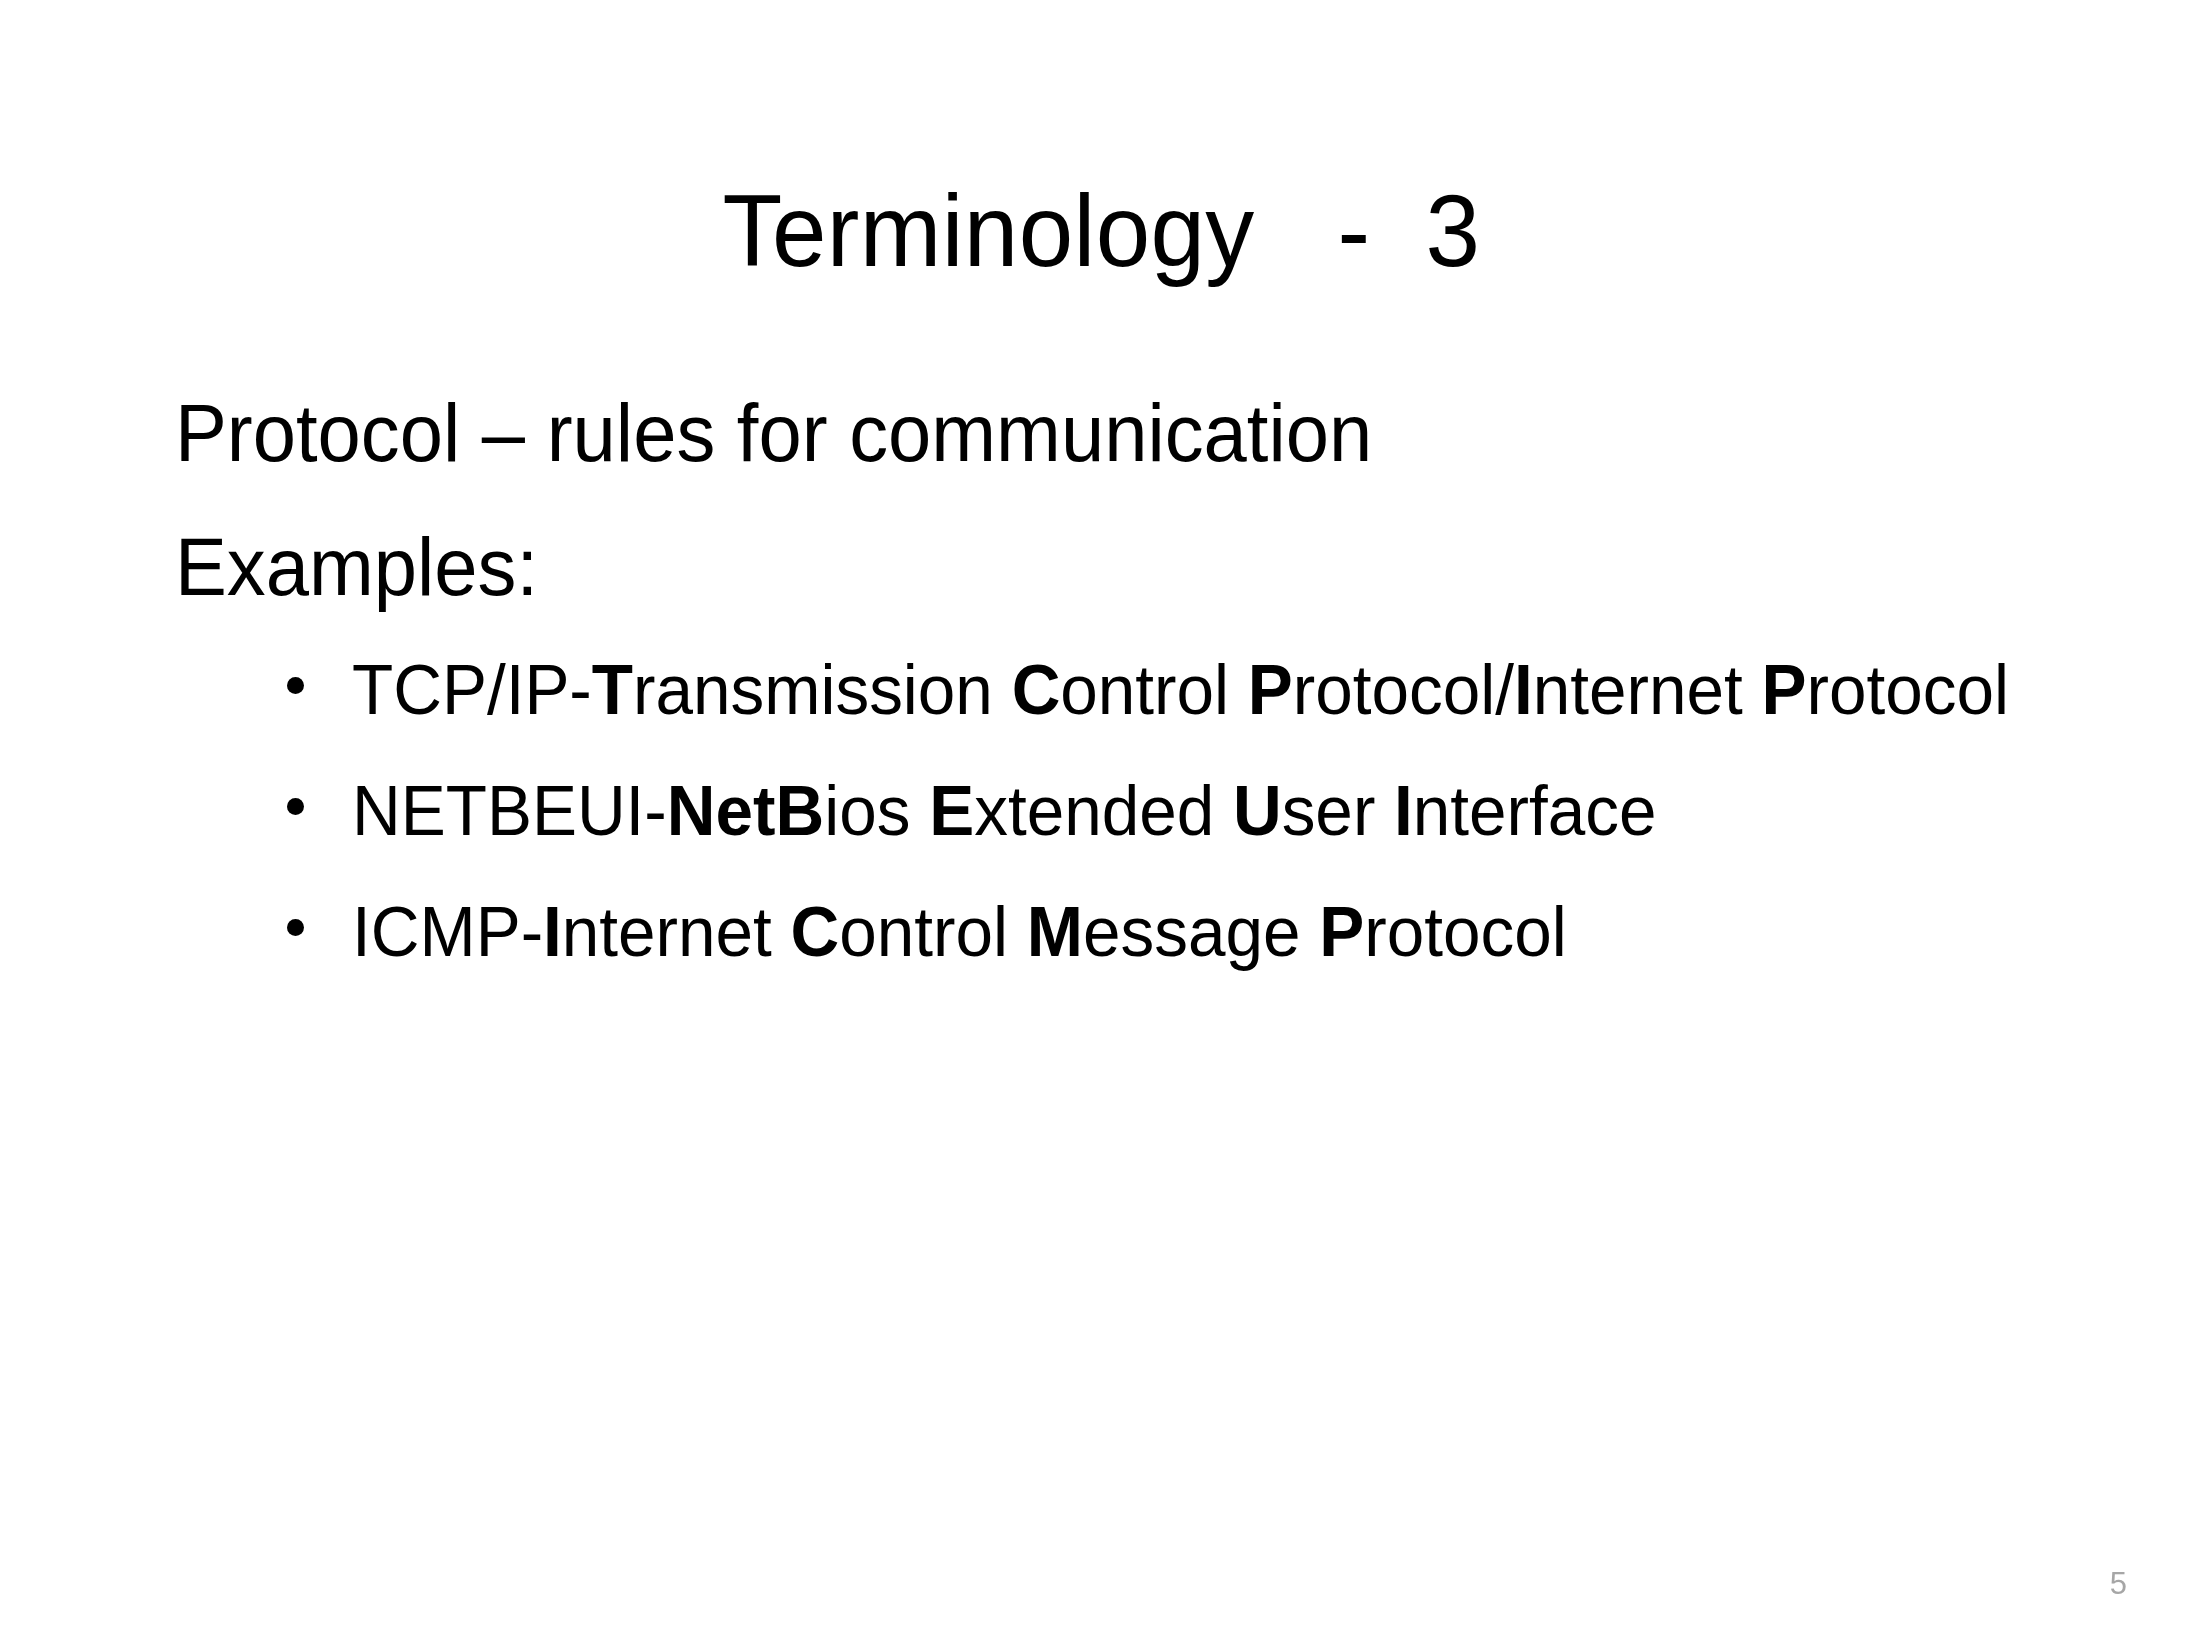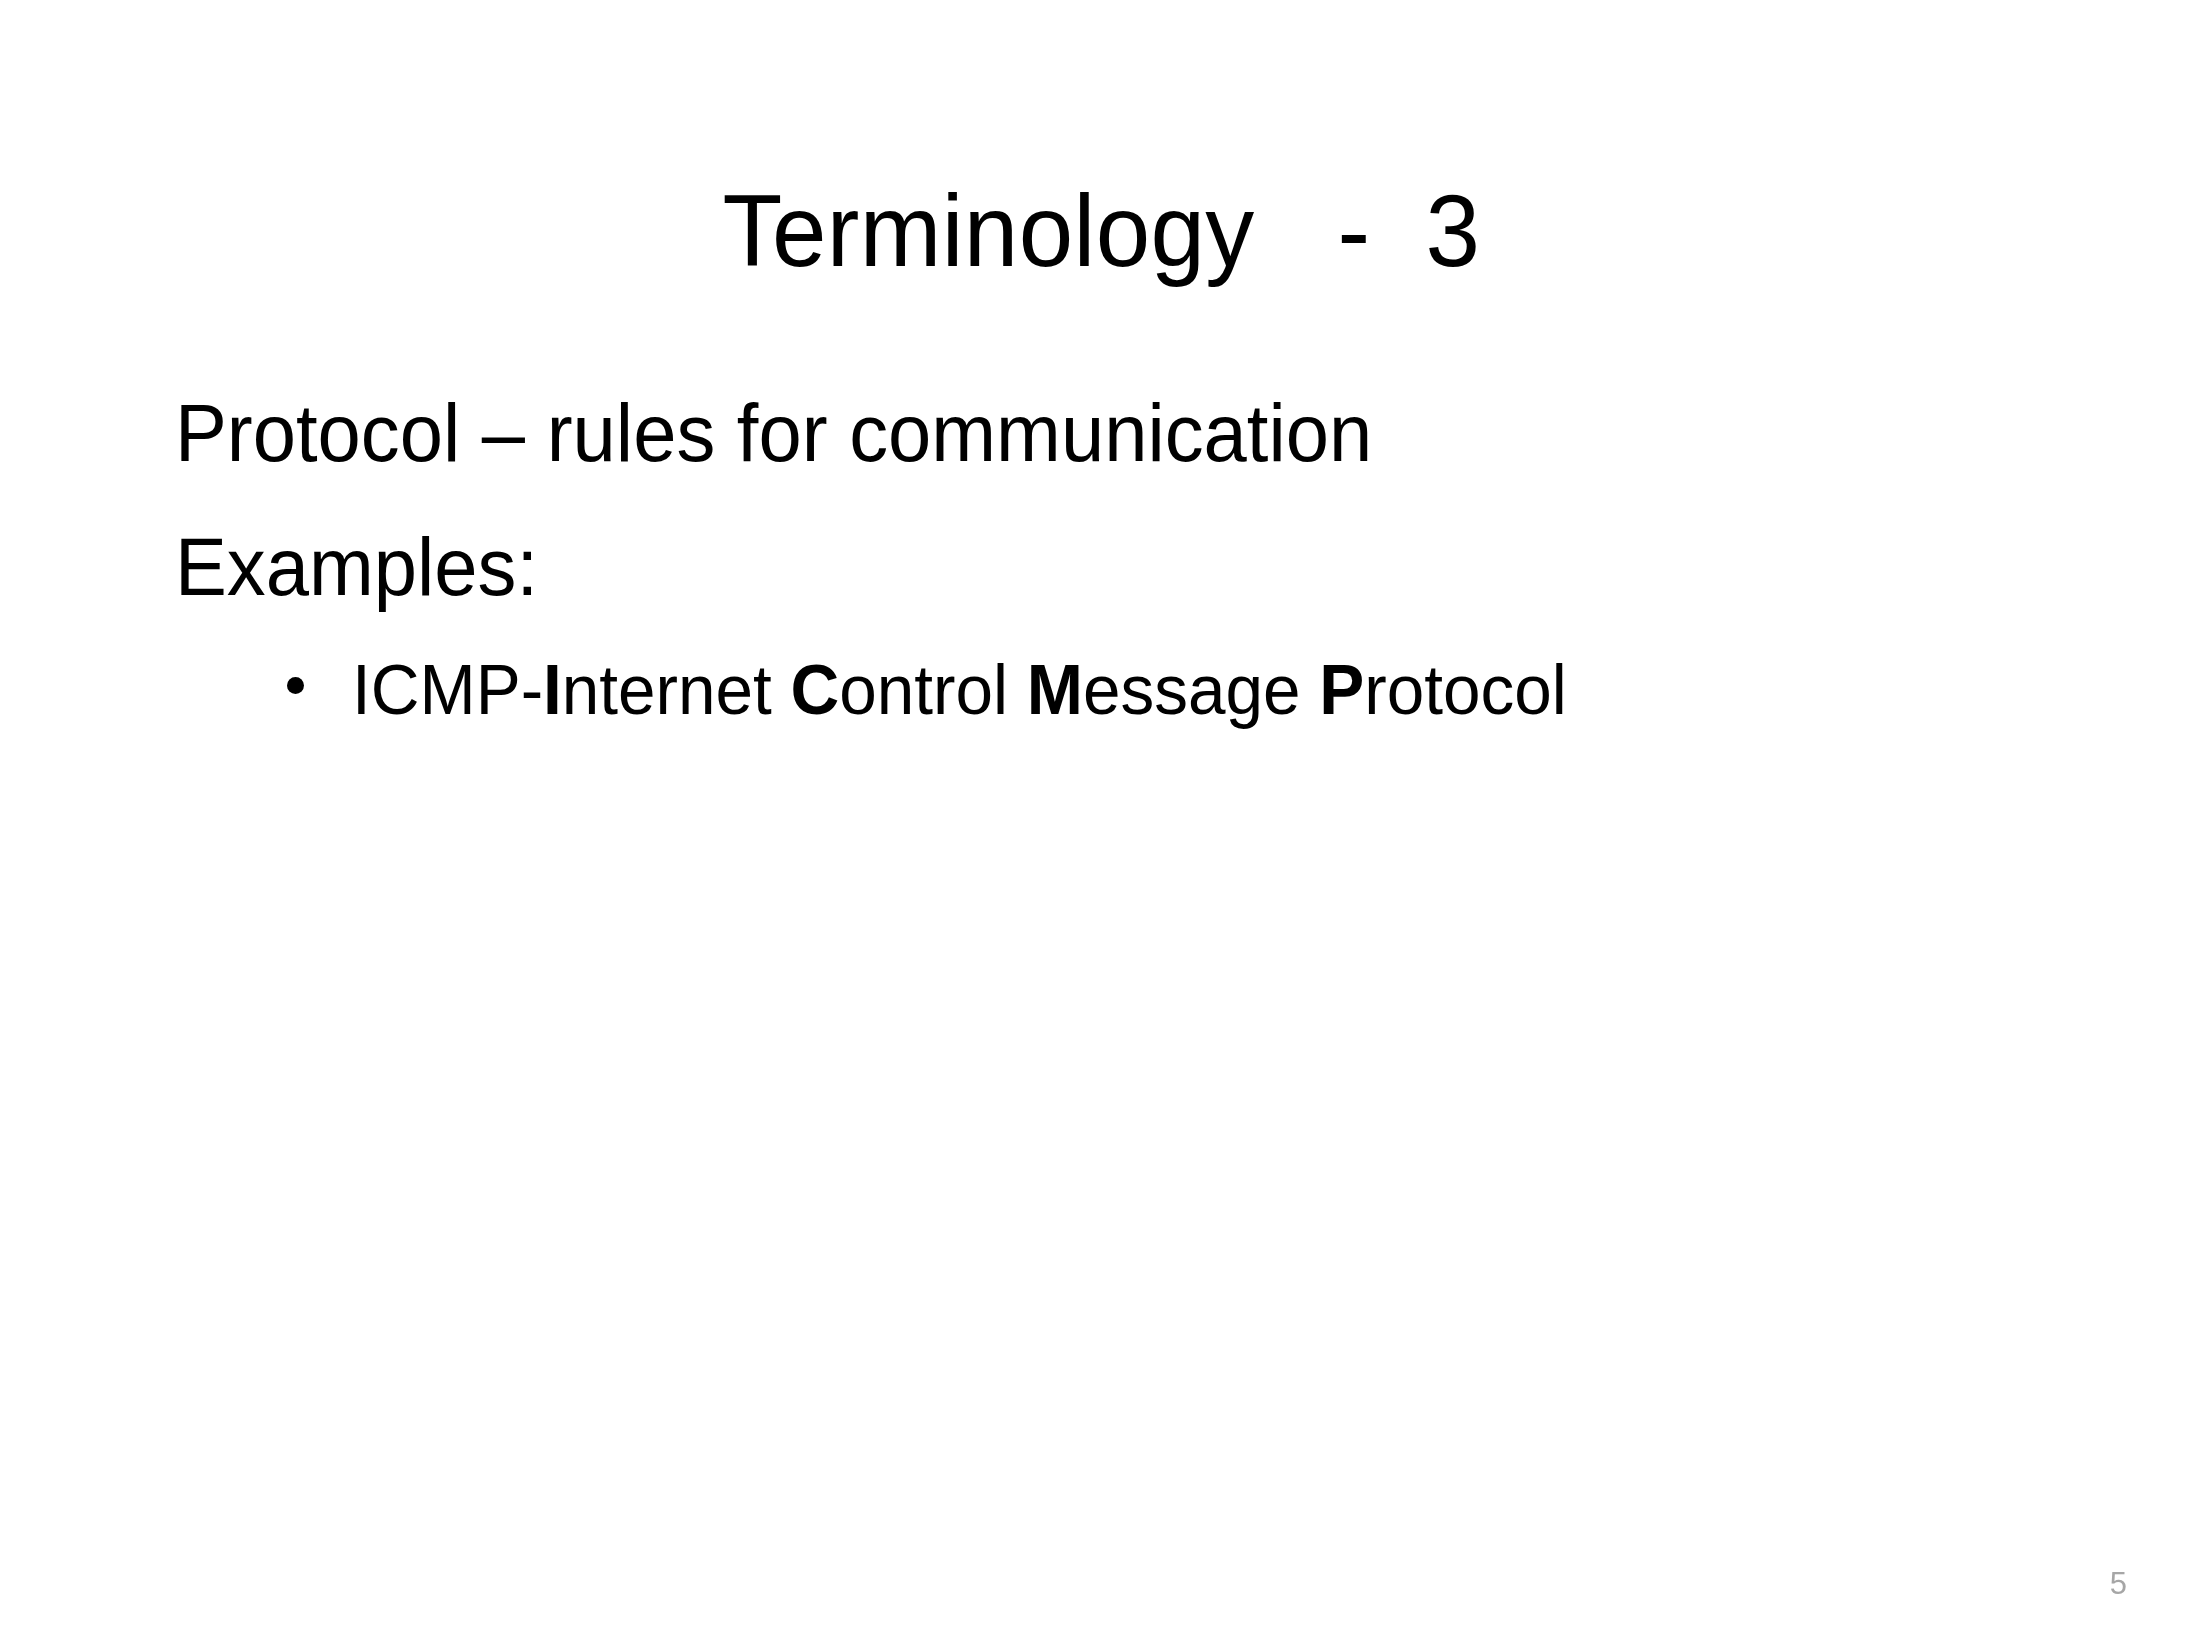--- a/index.html
+++ b/index.html
@@ -112,20 +112,28 @@
 
   <div id="body-block">
 
     <div id="lead-protocol" class="lead-line">Protocol – rules for communication</div>
 
     <div id="lead-examples" class="lead-line">Examples:</div>
 
     <ul id="bullet-list">
         <li class="bullet-item">
           <span class="bullet-dot"></span>
+          <span class="bullet-text"><span>TCP/IP-</span><b>T</b><span>ransmission </span><b>C</b><span>ontrol </span><b>P</b><span>rotocol/</span><b>I</b><span>nternet </span><b>P</b><span>rotocol</span></span>
+        </li>
+        <li class="bullet-item">
+          <span class="bullet-dot"></span>
+          <span class="bullet-text"><span>NETBEUI-</span><b>NetB</b><span>ios </span><b>E</b><span>xtended </span><b>U</b><span>ser </span><b>I</b><span>nterface</span></span>
+        </li>
+        <li class="bullet-item">
+          <span class="bullet-dot"></span>
           <span class="bullet-text"><span>ICMP-</span><b>I</b><span>nternet </span><b>C</b><span>ontrol </span><b>M</b><span>essage </span><b>P</b><span>rotocol</span></span>
         </li>
       </ul>
 
   </div>
 
   <div id="page-number">5</div>
 
 </div>
 

